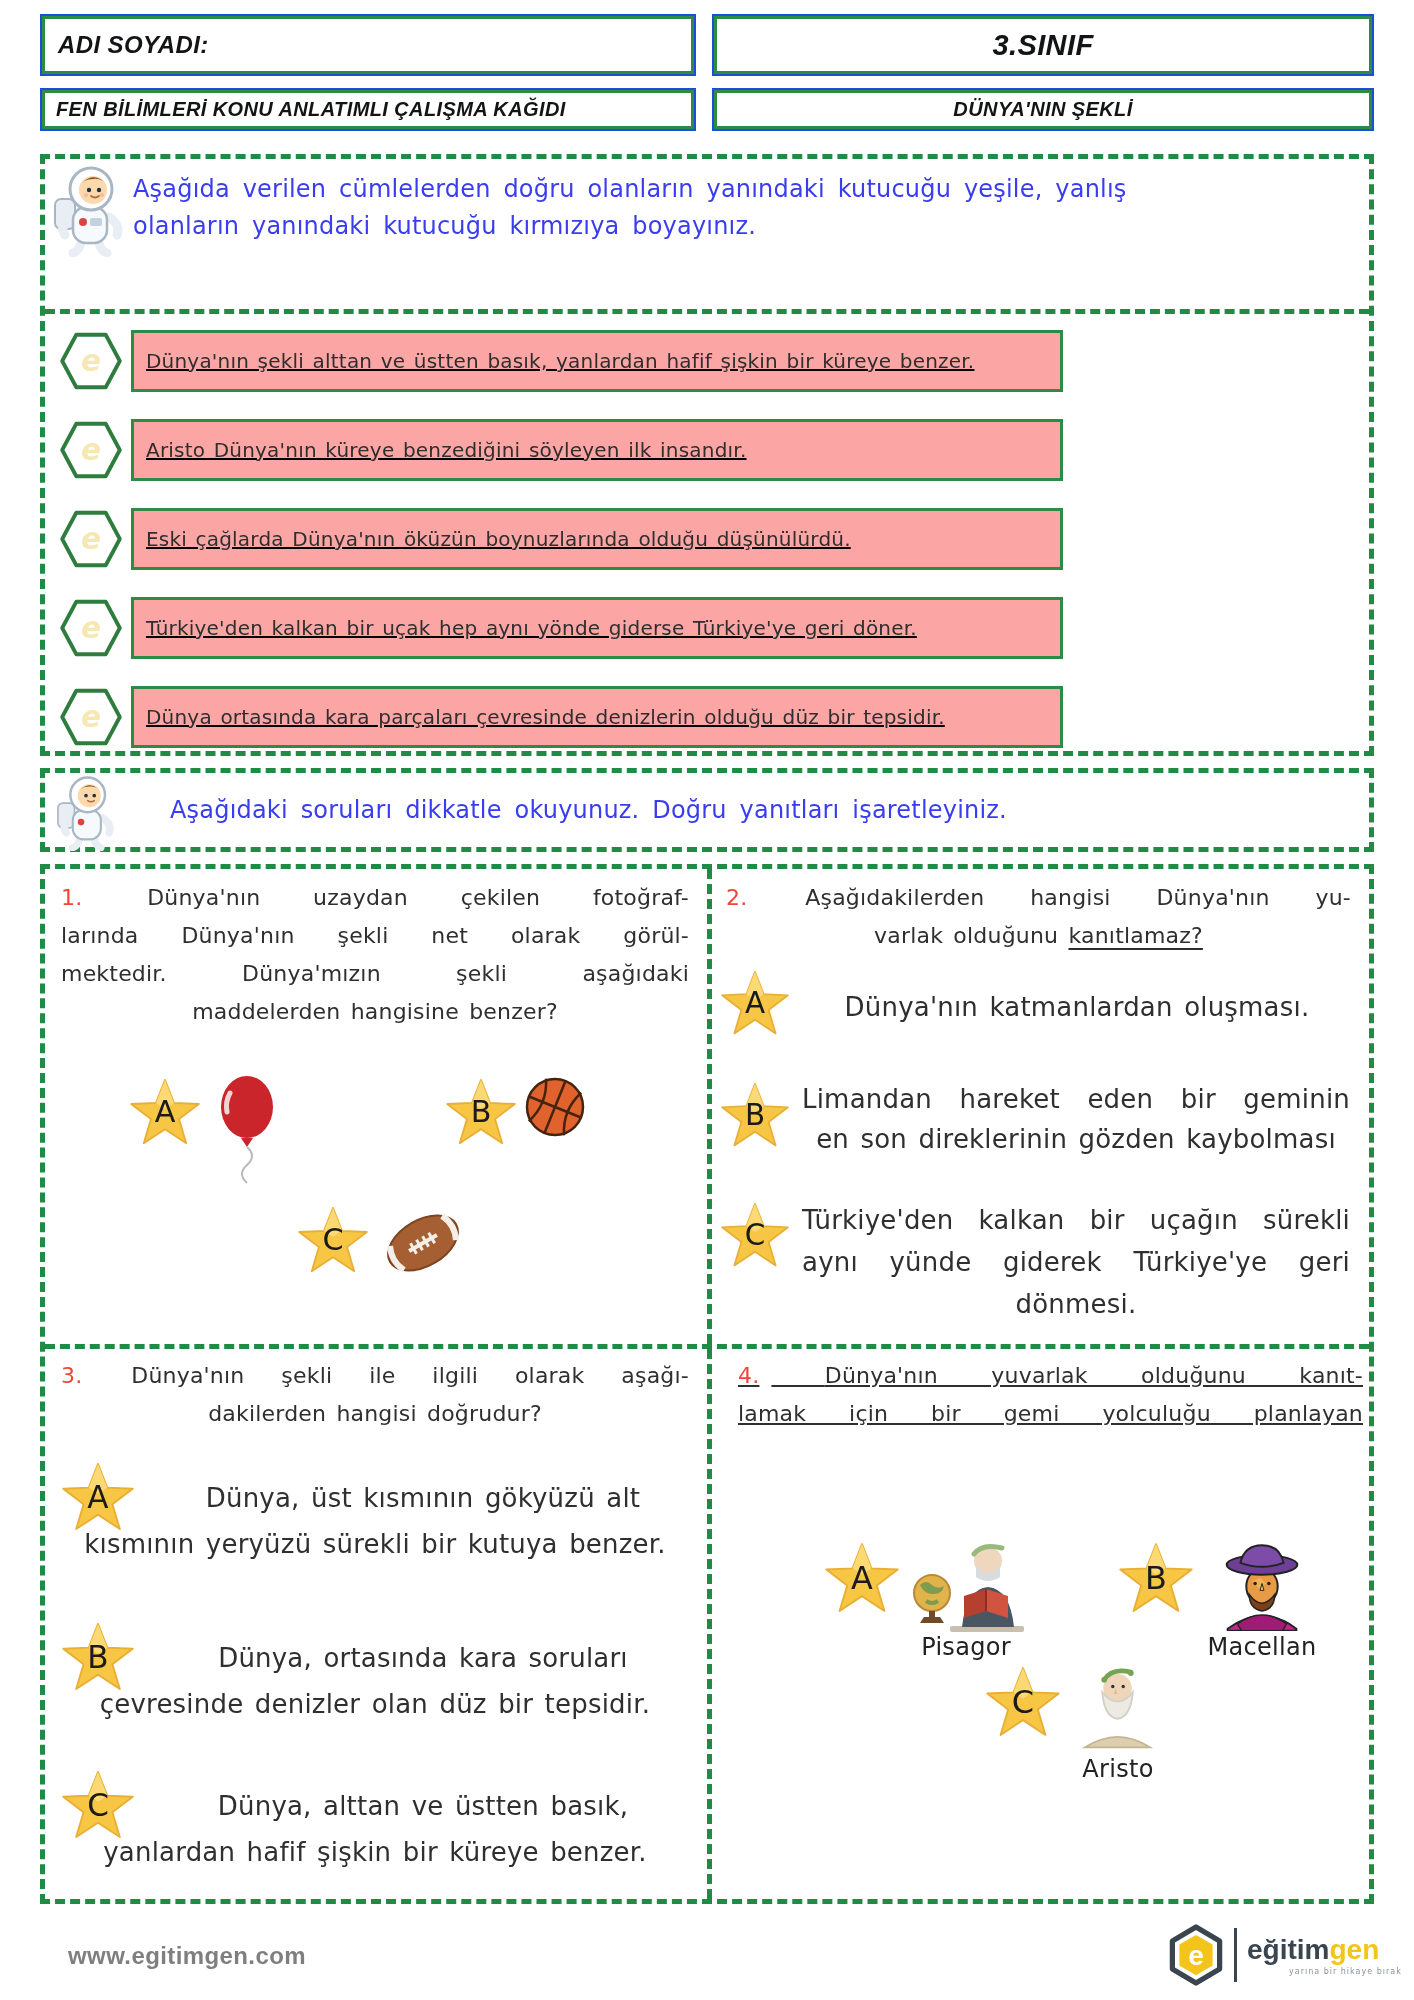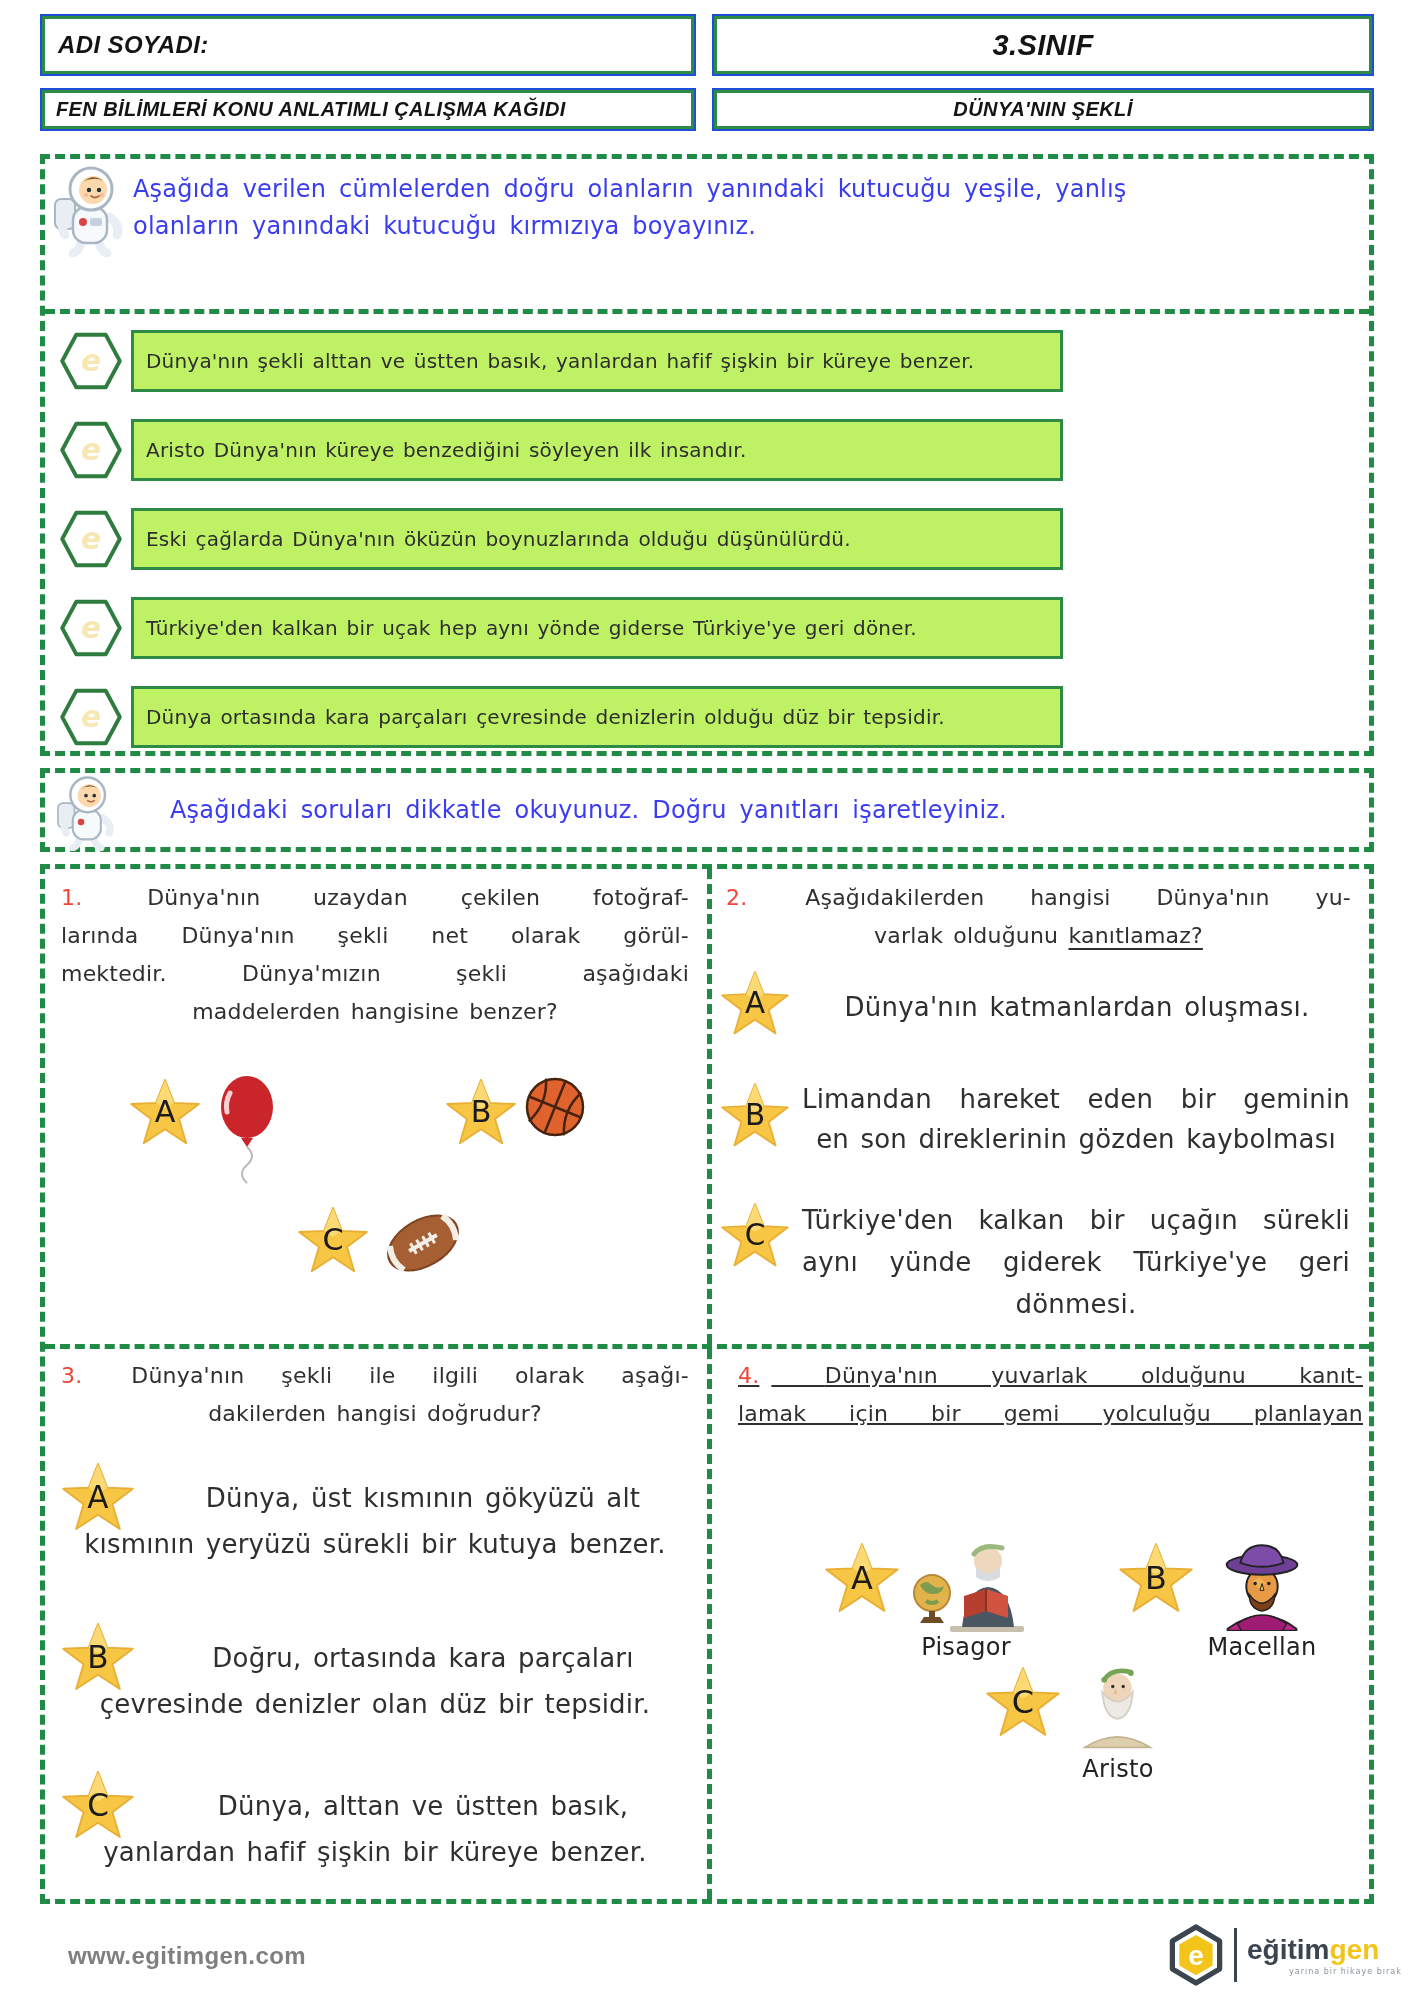--- a/index.html
+++ b/index.html
@@ -9,21 +9,21 @@
   
   .hbox { position:absolute; border:2px solid #1d4ed8; box-shadow: inset 0 0 0 3px #2e8b46; display:flex; align-items:center; background:#fff; }
   .htext { font-family:"Liberation Sans", sans-serif; font-weight:800; font-style:italic; color:#121416; letter-spacing:.4px; }
 
   
   .dsec { position:absolute; border:5px dashed #1f8b45; background:#fff; }
 
   .inst { position:absolute; color:#3a3cf0; font-size:24px; line-height:37px; letter-spacing:.2px; word-spacing:5px; white-space:nowrap; }
 
   .hex { position:absolute; width:64px; height:64px; }
-  .stmt { position:absolute; left:86px; width:932px; height:62px; border:3px solid #2e8b46; background:#bef264; }
+  .stmt { position:absolute; left:86px; width:932px; height:62px; border:3px solid #2e8b46; background:#fca5a5;text-decoration:underline; }
   .stmt span { display:block; line-height:56px; padding:0 12px; font-size:20px; color:#2e2e2e; letter-spacing:.2px; word-spacing:2px; white-space:nowrap; }
 
   .qcell { position:absolute; }
   .qtext { position:absolute; font-size:22px; line-height:38px; color:#2f2f2f; letter-spacing:.2px; word-spacing:3px; }
   .jline { text-align:justify; text-align-last:justify; }
   .lline { text-align:center; }
   .qnum { color:#f04438; padding-right:12px; }
   .und { text-decoration:underline; text-decoration-thickness:2px; text-underline-offset:5px; }
 
   .star { position:absolute; }
@@ -259,21 +259,21 @@
         <div class="lline" style="padding-left:96px;">Dünya, üst kısmının gökyüzü alt</div>
         <div class="lline">kısmının yeryüzü sürekli bir kutuya benzer.</div>
       </div>
 
       <svg class="star" viewBox="0 0 100 100" style="left:16px; top:272px; width:74px; height:74px;">
         <polygon points="50,4 62.5,36 97,37.5 69.5,58.5 79.5,92 50,72.5 20.5,92 30.5,58.5 3,37.5 37.5,36" fill="#f7c644" stroke="#e9ae34" stroke-width="2.5" stroke-linejoin="round"></polygon>
         <polygon points="50,4 62.5,36 50,44 37.5,36" fill="#fbda76"></polygon>
         <text class="star-letter" x="50" y="63" text-anchor="middle">B</text>
       </svg>
       <div class="optlines" style="left:16px; top:286px; width:628px; line-height:46px;">
-        <div class="lline" style="padding-left:96px;">Doğru, ortasında kara parçaları</div>
+        <div class="lline" style="padding-left:96px;">Dünya, ortasında kara soruları</div>
         <div class="lline">çevresinde denizler olan düz bir tepsidir.</div>
       </div>
 
       <svg class="star" viewBox="0 0 100 100" style="left:16px; top:420px; width:74px; height:74px;">
         <polygon points="50,4 62.5,36 97,37.5 69.5,58.5 79.5,92 50,72.5 20.5,92 30.5,58.5 3,37.5 37.5,36" fill="#f7c644" stroke="#e9ae34" stroke-width="2.5" stroke-linejoin="round"></polygon>
         <polygon points="50,4 62.5,36 50,44 37.5,36" fill="#fbda76"></polygon>
         <text class="star-letter" x="50" y="63" text-anchor="middle">C</text>
       </svg>
       <div class="optlines" style="left:16px; top:434px; width:628px; line-height:46px;">
         <div class="lline" style="padding-left:96px;">Dünya, alttan ve üstten basık,</div>

